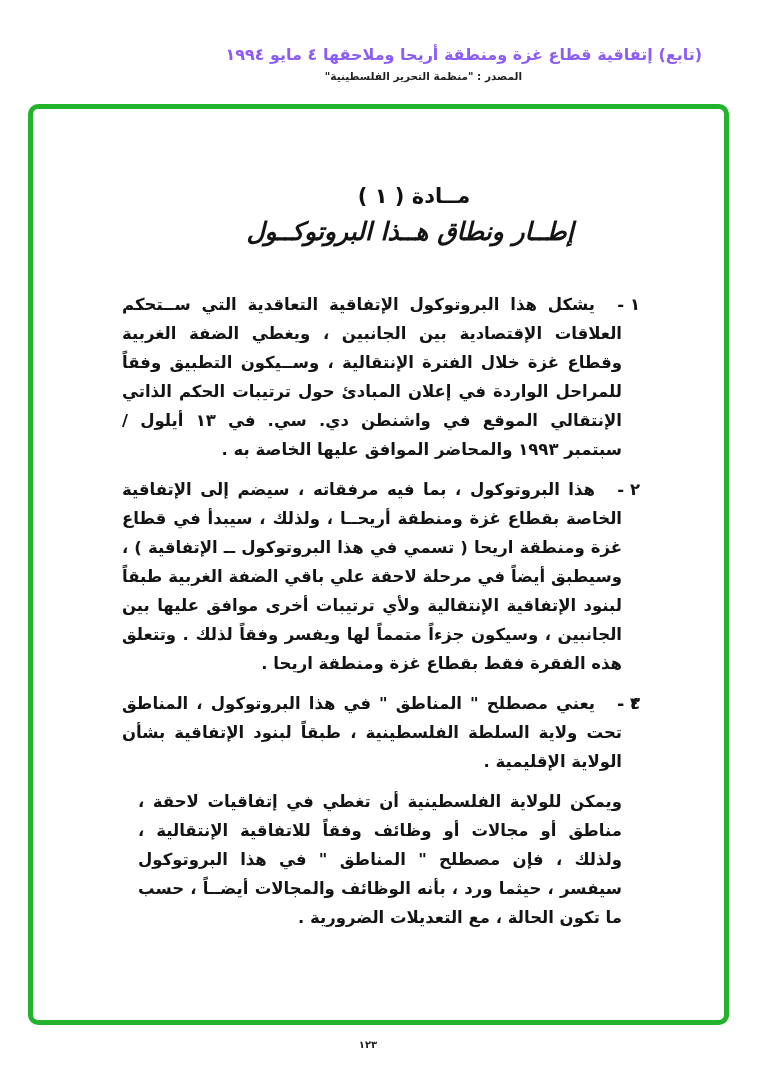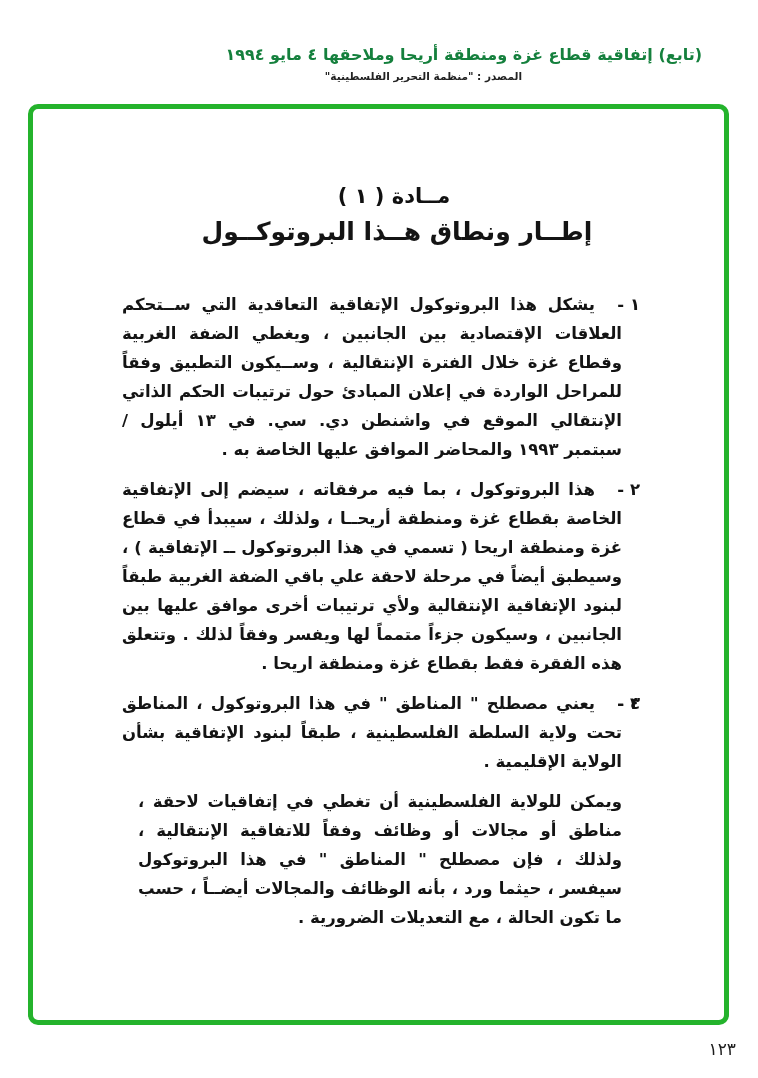--- a/index.html
+++ b/index.html
@@ -8,46 +8,46 @@
     background: #ffffff;
     position: relative;
     overflow: hidden;
     font-family: "DejaVu Sans", sans-serif;
     color: #161616;
   }
   .header-line1 {
     position: absolute; top: 45px; right: 56px;
     direction: rtl; unicode-bidi: embed;
     font-size: 16px; font-weight: 700;
-    white-space: nowrap; color: #15803d;
+    white-space: nowrap; color: #8b5cf6;
   }
   .header-line2 {
     position: absolute; top: 70px; right: 236px;
     direction: rtl; unicode-bidi: embed;
     font-size: 10.5px; font-weight: 700;
     white-space: nowrap; color: #222222;
   }
   .frame {
     position: absolute; left: 28px; top: 104px;
     width: 691px; height: 911px;
     border: 5px solid #24b32c;
     border-radius: 10px;
     background: #ffffff;
   }
   .doc-title {
-    position: absolute; left: 76px; top: 184px; width: 636px;
+    position: absolute; left: 96px; top: 184px; width: 636px;
     text-align: center; direction: rtl;
     font-size: 21px; font-weight: 700;
     letter-spacing: 1px;
     color: #111111;
   }
   .doc-subtitle {
-    position: absolute; left: 79px; top: 217px; width: 636px;
+    position: absolute; left: 92px; top: 217px; width: 636px;
     text-align: center; direction: rtl;
-    font-size: 25px; font-weight: 700; 
+    font-size: 25px; font-weight: 700; font-style: italic;
     color: #141414;
   }
   .body-text {
     position: absolute; left: 122px; top: 290px; width: 518px;
     direction: rtl; unicode-bidi: embed;
     text-align: justify;
     font-size: 16.5px; font-weight: 700;
     line-height: 29px;
     color: #141414;
   }
@@ -60,22 +60,22 @@
     position: absolute; right: -18px; top: 0;
     text-indent: 0;
     white-space: nowrap;
   }
   .closing-para {
     margin: 0 18px 0 16px;
     text-align: justify;
   }
   .page-number {
     position: absolute; top: 1039px; left: 0; width: 736px;
-    text-align: right;
-    font-size: 17px; font-weight: 400;
+    text-align: center;
+    font-size: 10px; font-weight: 700;
     letter-spacing: 7px;
     color: #1c1c1c;
   }
 </style>
 </head>
 <body>
 
 <div class="header-line1">(تابع) إتفاقية قطاع غزة ومنطقة أريحا وملاحقها ٤ مايو ١٩٩٤</div>
 <div class="header-line2">المصدر :  "منظمة التحرير الفلسطينية"</div>
 

